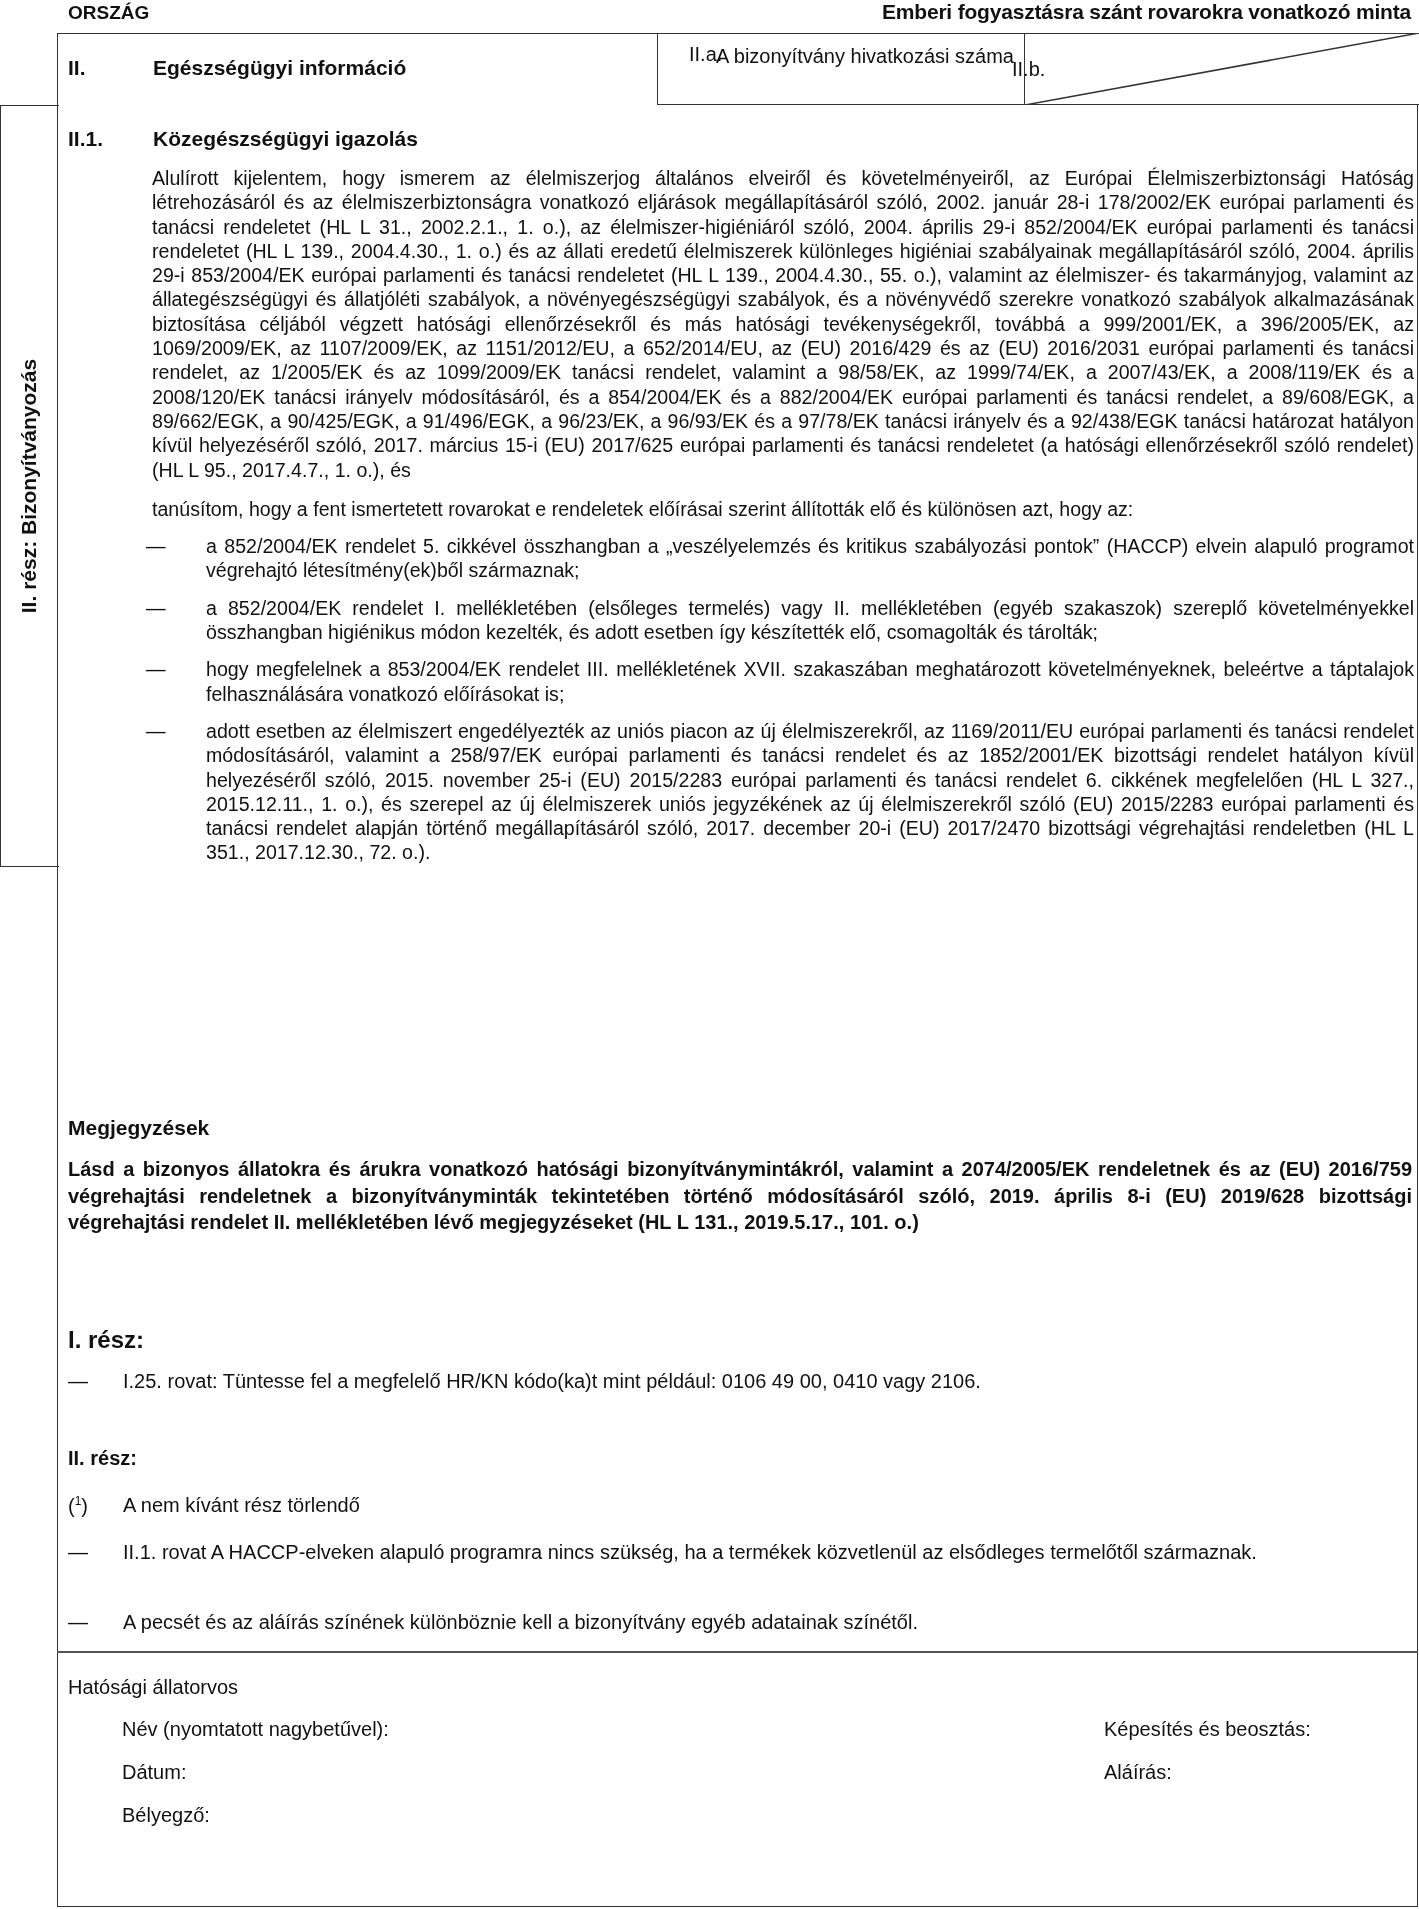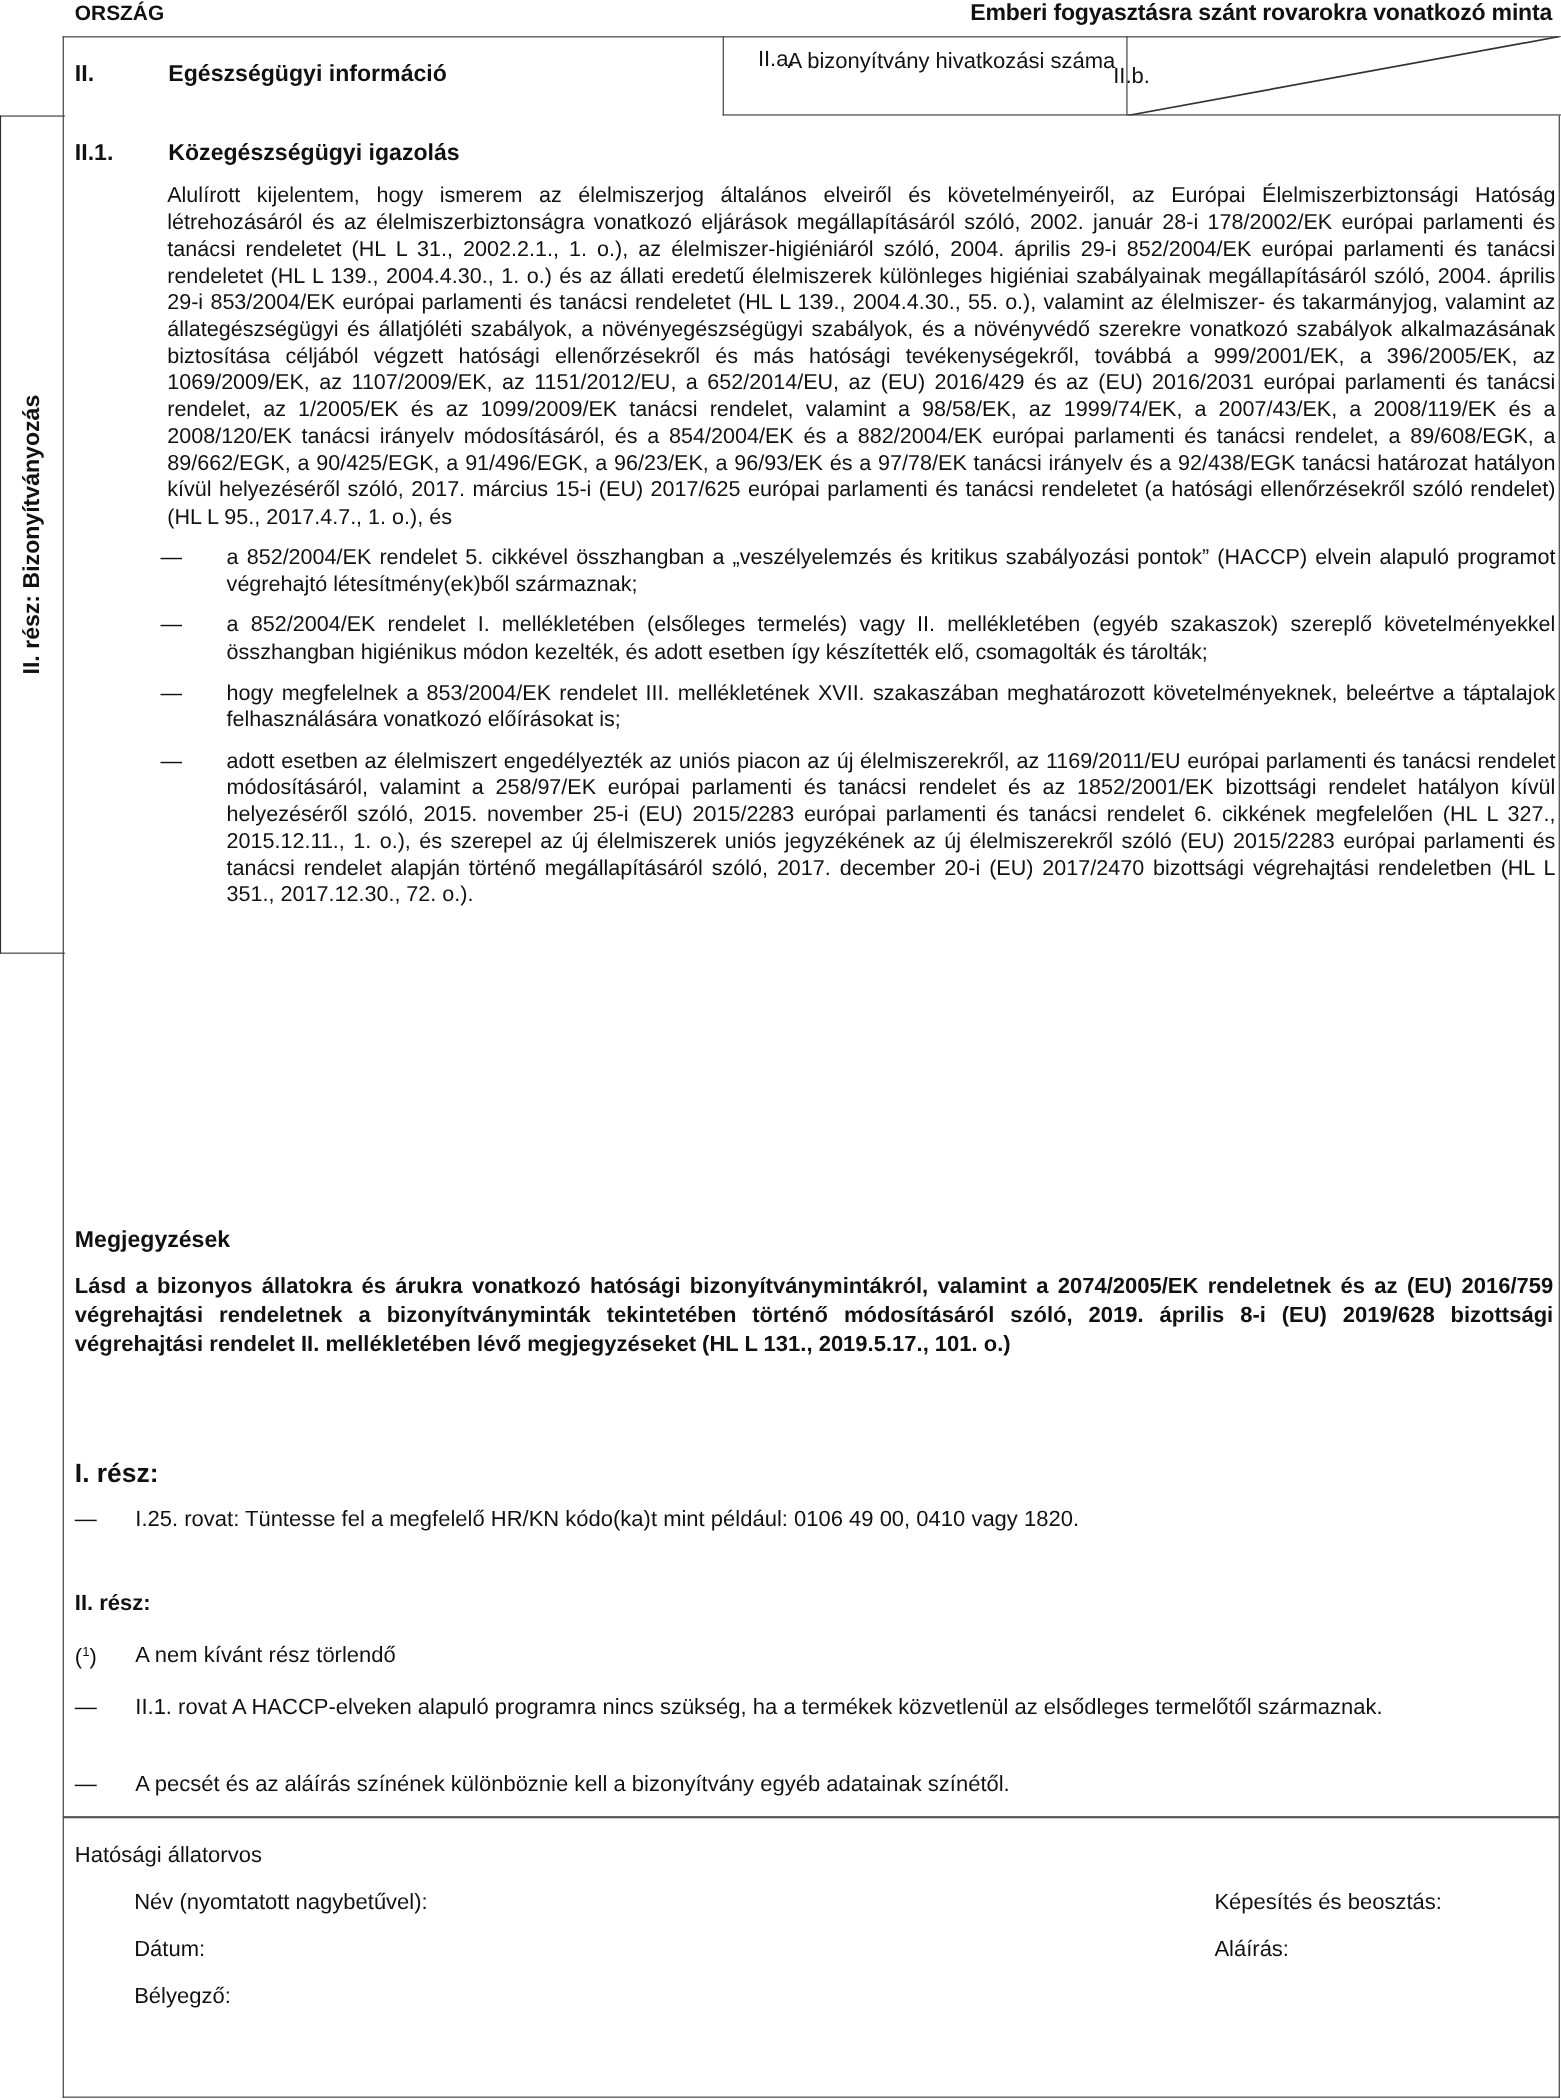--- a/index.html
+++ b/index.html
@@ -73,20 +73,21 @@
 
 <div class="abs frame"></div>
 <div class="abs sidebox"></div>
 <div class="abs side-text">II. rész: Bizonyítványozás</div>
 
 <div class="abs sub-num">II.1.</div>
 <div class="abs sub-title">Közegészségügyi igazolás</div>
 
 <div class="abs body">
   <p>Alulírott kijelentem, hogy ismerem az élelmiszerjog általános elveiről és követelményeiről, az Európai Élelmiszerbiztonsági Hatóság létrehozásáról és az élelmiszerbiztonságra vonatkozó eljárások megállapításáról szóló, 2002. január 28-i 178/2002/EK európai parlamenti és tanácsi rendeletet (HL L 31., 2002.2.1., 1. o.), az élelmiszer-higiéniáról szóló, 2004. április 29-i 852/2004/EK európai parlamenti és tanácsi rendeletet (HL L 139., 2004.4.30., 1. o.) és az állati eredetű élelmiszerek különleges higiéniai szabályainak megállapításáról szóló, 2004. április 29-i 853/2004/EK európai parlamenti és tanácsi rendeletet (HL L 139., 2004.4.30., 55. o.), valamint az élelmiszer- és takarmányjog, valamint az állategészségügyi és állatjóléti szabályok, a növényegészségügyi szabályok, és a növényvédő szerekre vonatkozó szabályok alkalmazásának biztosítása céljából végzett hatósági ellenőrzésekről és más hatósági tevékenységekről, továbbá a 999/2001/EK, a 396/2005/EK, az 1069/2009/EK, az 1107/2009/EK, az 1151/2012/EU, a 652/2014/EU, az (EU) 2016/429 és az (EU) 2016/2031 európai parlamenti és tanácsi rendelet, az 1/2005/EK és az 1099/2009/EK tanácsi rendelet, valamint a 98/58/EK, az 1999/74/EK, a 2007/43/EK, a 2008/119/EK és a 2008/120/EK tanácsi irányelv módosításáról, és a 854/2004/EK és a 882/2004/EK európai parlamenti és tanácsi rendelet, a 89/608/EGK, a 89/662/EGK, a 90/425/EGK, a 91/496/EGK, a 96/23/EK, a 96/93/EK és a 97/78/EK tanácsi irányelv és a 92/438/EGK tanácsi határozat hatályon kívül helyezéséről szóló, 2017. március 15-i (EU) 2017/625 európai parlamenti és tanácsi rendeletet (a hatósági ellenőrzésekről szóló rendelet) (HL L 95., 2017.4.7., 1. o.), és</p>
+  <p class="para2">tanúsítom, hogy a fent ismertetett rovarokat e rendeletek előírásai szerint állították elő és különösen azt, hogy az:</p>
   <div class="bul">
     <span class="dash">—</span>
     <span class="txt">a 852/2004/EK rendelet 5. cikkével összhangban a „veszélyelemzés és kritikus szabályozási pontok” (HACCP) elvein alapuló programot végrehajtó létesítmény(ek)ből származnak;</span>
   </div>
   <div class="bul">
     <span class="dash">—</span>
     <span class="txt">a 852/2004/EK rendelet I. mellékletében (elsőleges termelés) vagy II. mellékletében (egyéb szakaszok) szereplő követelményekkel összhangban higiénikus módon kezelték, és adott esetben így készítették elő, csomagolták és tárolták;</span>
   </div>
   <div class="bul">
     <span class="dash">—</span>
@@ -97,21 +98,21 @@
     <span class="txt">adott esetben az élelmiszert engedélyezték az uniós piacon az új élelmiszerekről, az 1169/2011/EU európai parlamenti és tanácsi rendelet módosításáról, valamint a 258/97/EK európai parlamenti és tanácsi rendelet és az 1852/2001/EK bizottsági rendelet hatályon kívül helyezéséről szóló, 2015. november 25-i (EU) 2015/2283 európai parlamenti és tanácsi rendelet 6. cikkének megfelelően (HL L 327., 2015.12.11., 1. o.), és szerepel az új élelmiszerek uniós jegyzékének az új élelmiszerekről szóló (EU) 2015/2283 európai parlamenti és tanácsi rendelet alapján történő megállapításáról szóló, 2017. december 20-i (EU) 2017/2470 bizottsági végrehajtási rendeletben (HL L 351., 2017.12.30., 72. o.).</span>
   </div>
 </div>
 
 <div class="abs notes-h">Megjegyzések</div>
 <div class="abs notes-b">Lásd a bizonyos állatokra és árukra vonatkozó hatósági bizonyítványmintákról, valamint a 2074/2005/EK rendeletnek és az (EU) 2016/759 végrehajtási rendeletnek a bizonyítványminták tekintetében történő módosításáról szóló, 2019. április 8-i (EU) 2019/628 bizottsági végrehajtási rendelet II. mellékletében lévő megjegyzéseket (HL L 131., 2019.5.17., 101. o.)</div>
 
 <div class="abs p1-h">I. rész:</div>
 <div class="abs p1-item">
   <span class="lead">—</span>
-  <span>I.25. rovat: Tüntesse fel a megfelelő HR/KN kódo(ka)t mint például: 0106 49 00, 0410 vagy 1820.</span>
+  <span>I.25. rovat: Tüntesse fel a megfelelő HR/KN kódo(ka)t mint például: 0106 49 00, 0410 vagy 2106.</span>
 </div>
 
 <div class="abs p2-h">II. rész:</div>
 <div class="abs p2-fn">
   <span class="lead"><span>(</span><sup>1</sup><span>)</span></span>
   <span>A nem kívánt rész törlendő</span>
 </div>
 <div class="abs p2-i1">
   <span class="lead">—</span>
   <span style="flex:1">II.1. rovat A HACCP-elveken alapuló programra nincs szükség, ha a termékek közvetlenül az elsődleges termelőtől származnak.</span>

